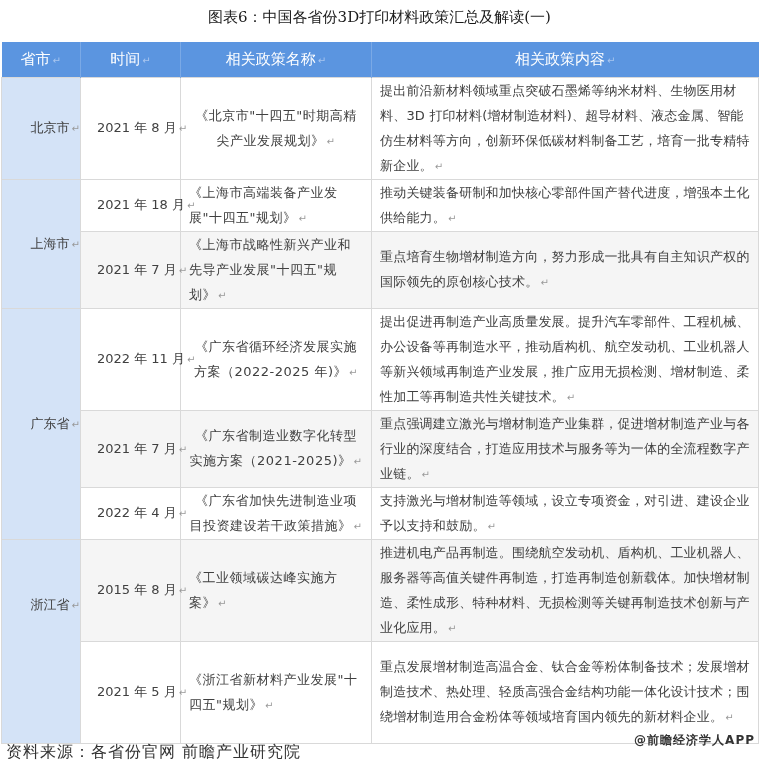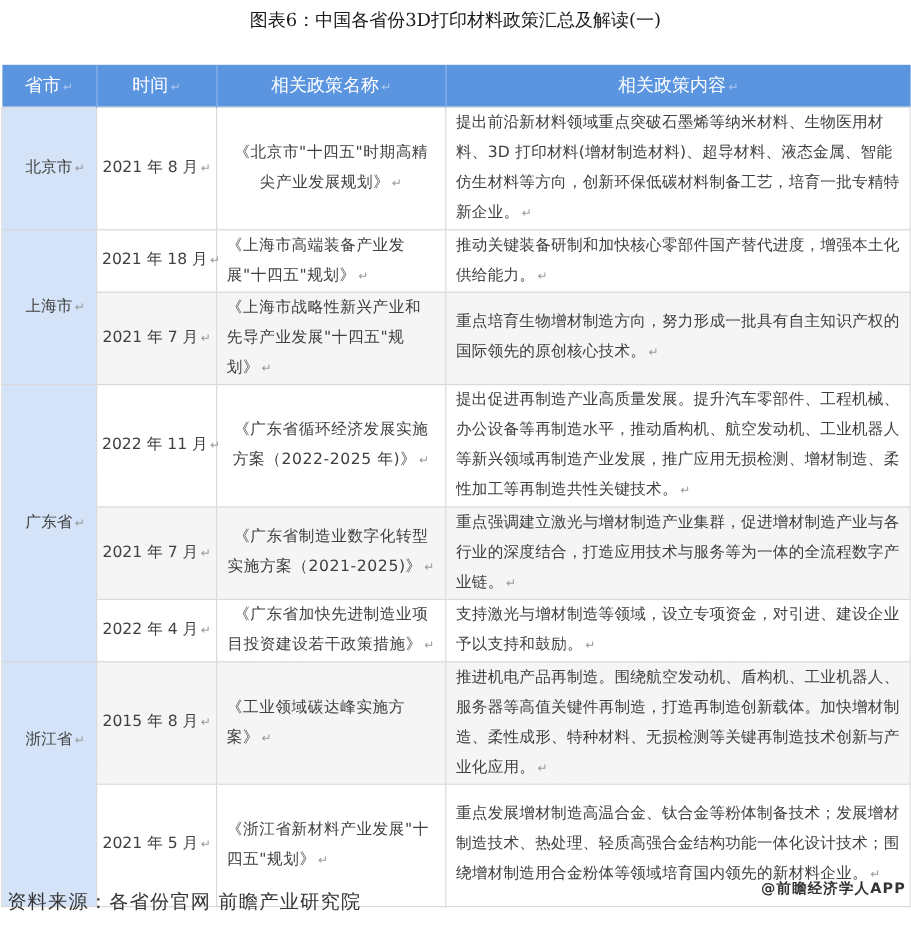--- a/index.html
+++ b/index.html
@@ -7,45 +7,45 @@
     body { font-family: "DejaVu Sans", "Liberation Sans", sans-serif; color: #404040; position: relative; }
 
     .title {
       position: absolute; left: 0; top: 8px; width: 759px; height: 24px;
       text-align: center; font-size: 15px; font-weight: normal; color: #1a1a1a;
       font-family: "DejaVu Serif", "Liberation Serif", serif; letter-spacing: 0px;
     }
 
     table.policy {
       position: absolute; left: 1px; top: 42px; width: 757px;
-      border-collapse: collapse; table-layout: fixed; margin-top: 12px;
+      border-collapse: collapse; table-layout: fixed;
     }
     table.policy col.c-prov { width: 79px; }
     table.policy col.c-time { width: 100px; }
     table.policy col.c-name { width: 191px; }
     table.policy col.c-content { width: 387px; }
 
     table.policy th {
       background: #5b95e0; color: #ffffff; font-weight: normal;
       font-size: 15px; height: 35px; text-align: center; vertical-align: middle;
       border-right: 1px solid #7aa9e6;
     }
     table.policy th:last-child { border-right: none; }
 
     table.policy td {
       font-size: 13px; line-height: 25px; vertical-align: middle;
       border: 1px solid #d9d9d9; color: #404040;
     }
     td.prov {
       background: #d4e3f7; border-top: none; border-bottom: none; border-left: none;
-      text-align: center; padding-left: 10px; vertical-align: middle;
+      text-align: right; padding-left: 10px; vertical-align: middle;
       border-right: 1px solid #d4e3f7;
     }
     td.prov.zj { vertical-align: top; padding-top: 52px; }
-    td.time { text-align: center; padding: 0 4px; white-space: nowrap; }
+    td.time { text-align: center; padding: 0 16px; white-space: nowrap; }
     td.name { text-align: center; padding: 0 8px; letter-spacing: 0.5px; }
     td.content { text-align: left; padding: 0 8px; letter-spacing: 0.2px; }
 
     tr.r1 { height: 99px; }
     tr.r2 { height: 51px; }
     tr.r3 { height: 75px; }
     tr.r4 { height: 101px; }
     tr.r5 { height: 75px; }
     tr.r6 { height: 52px; }
     tr.r7 { height: 100px; }

